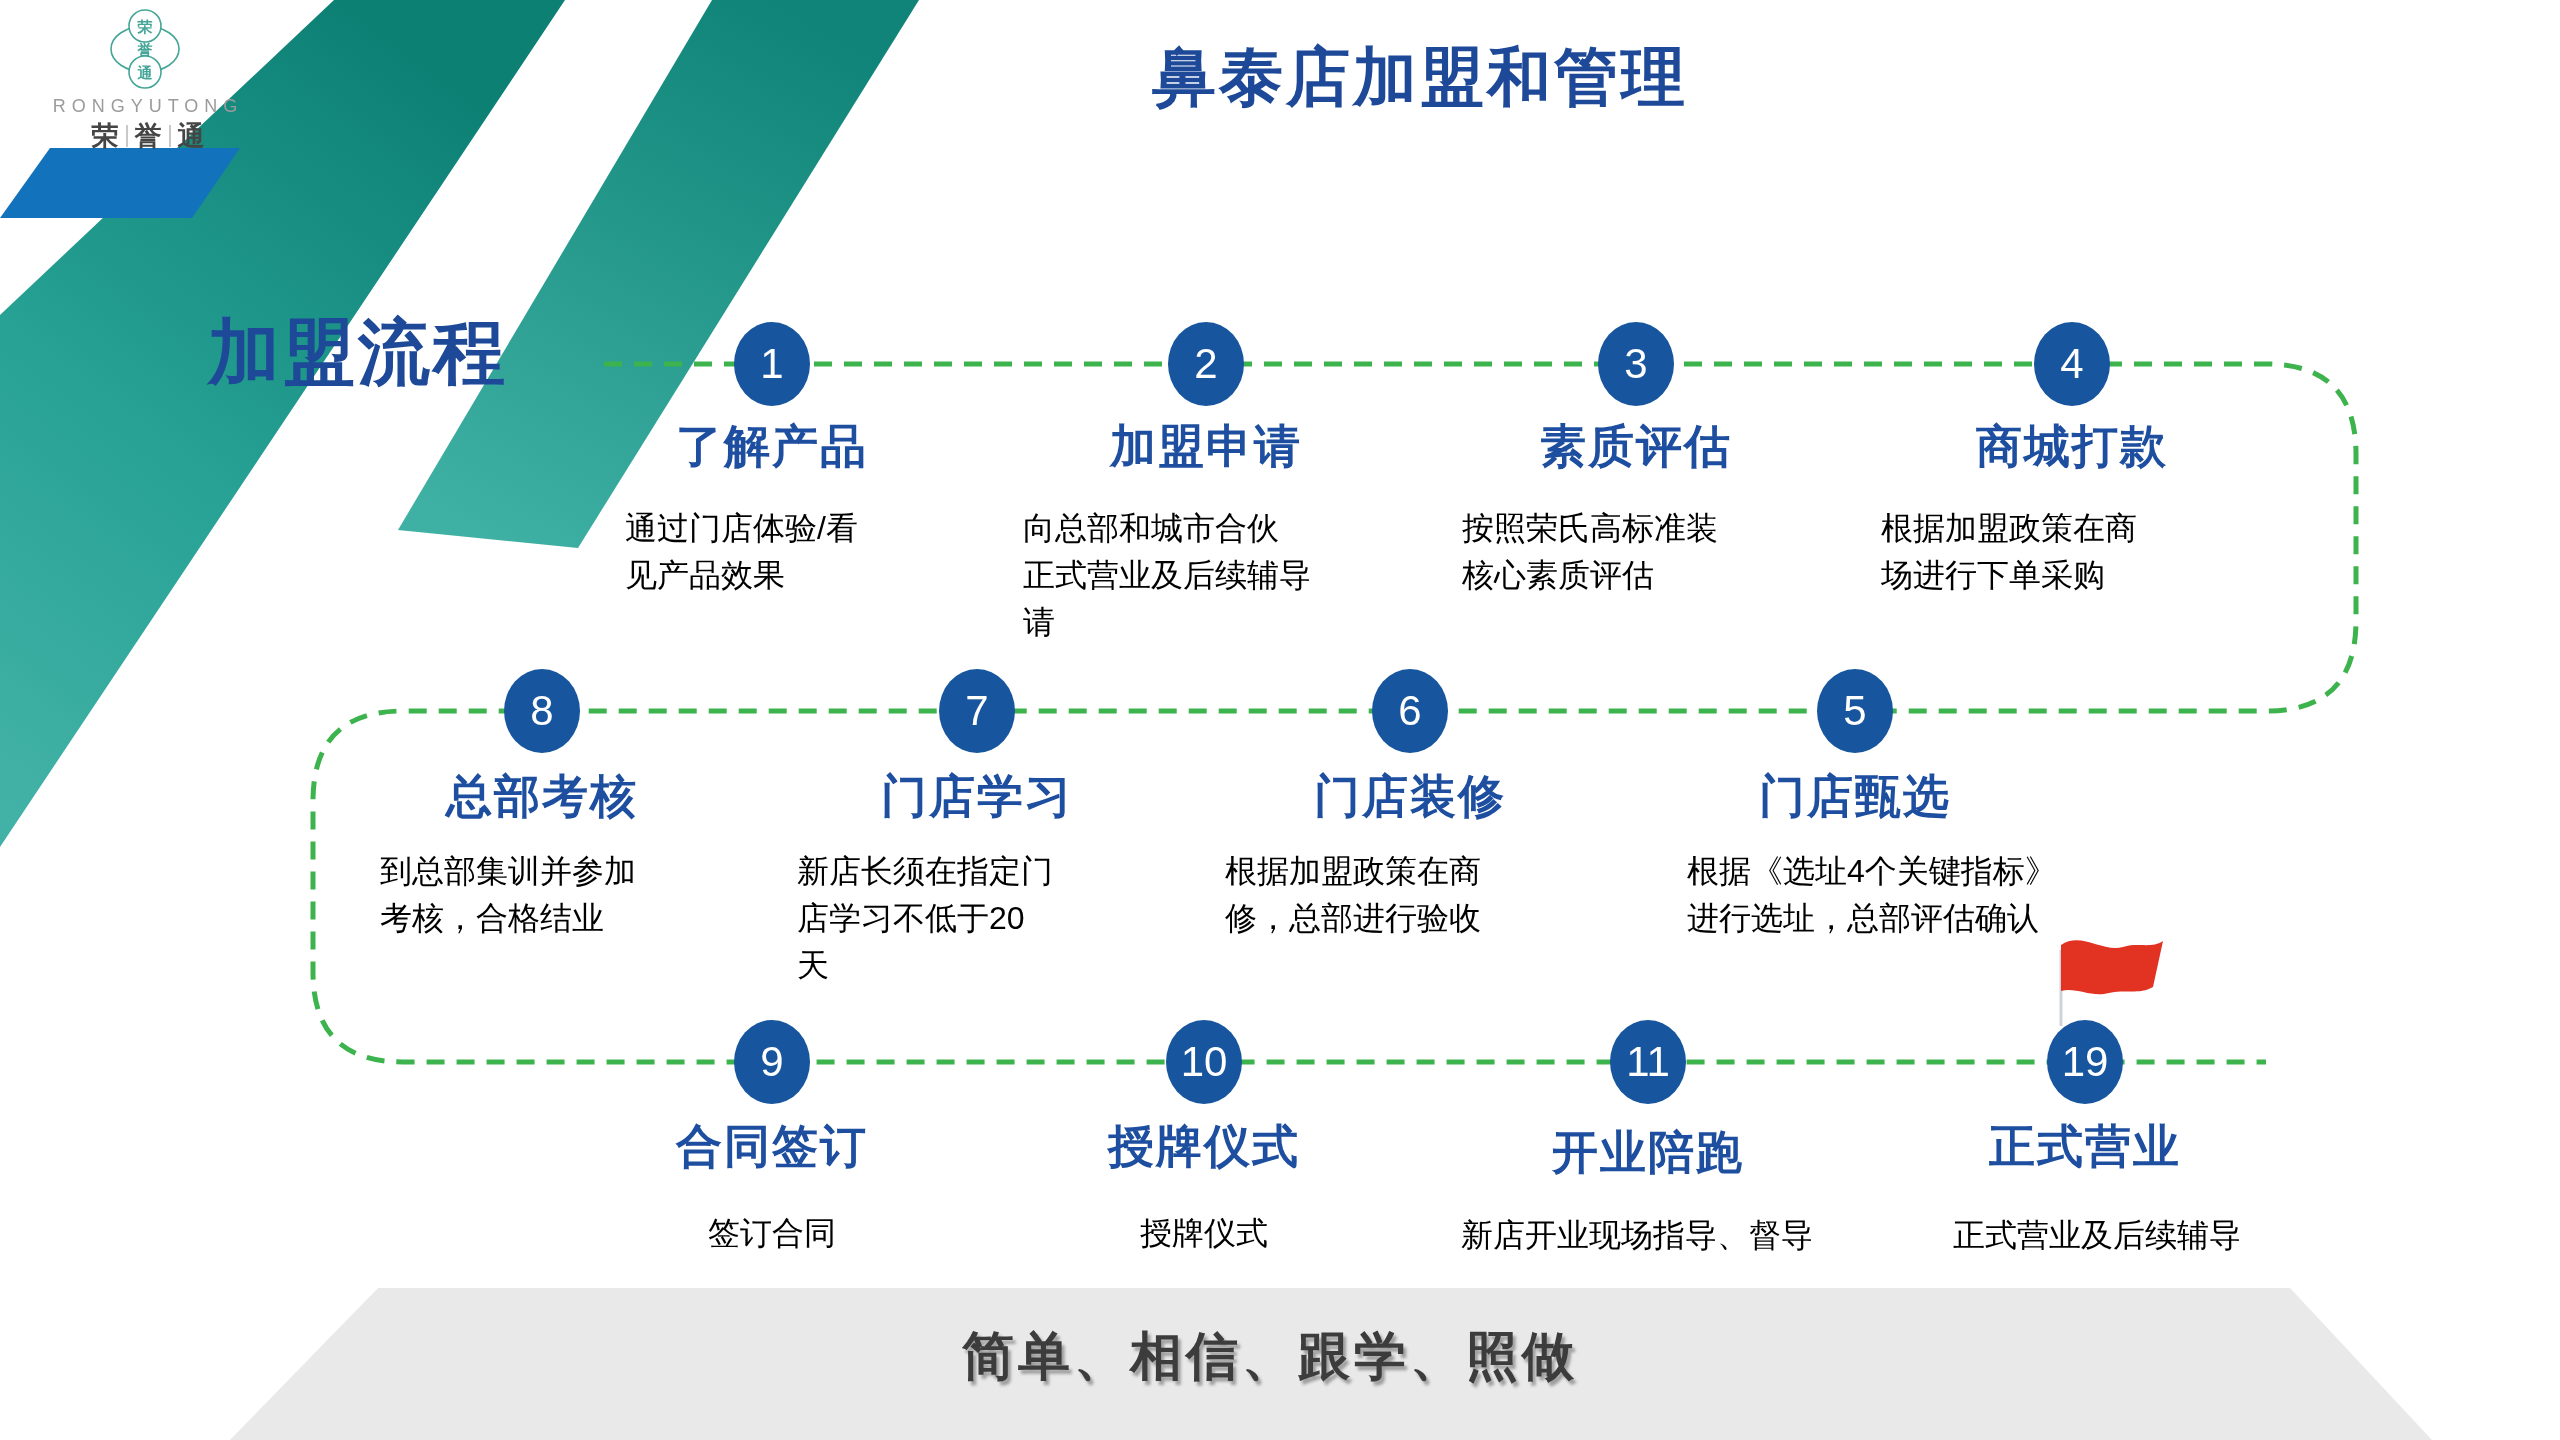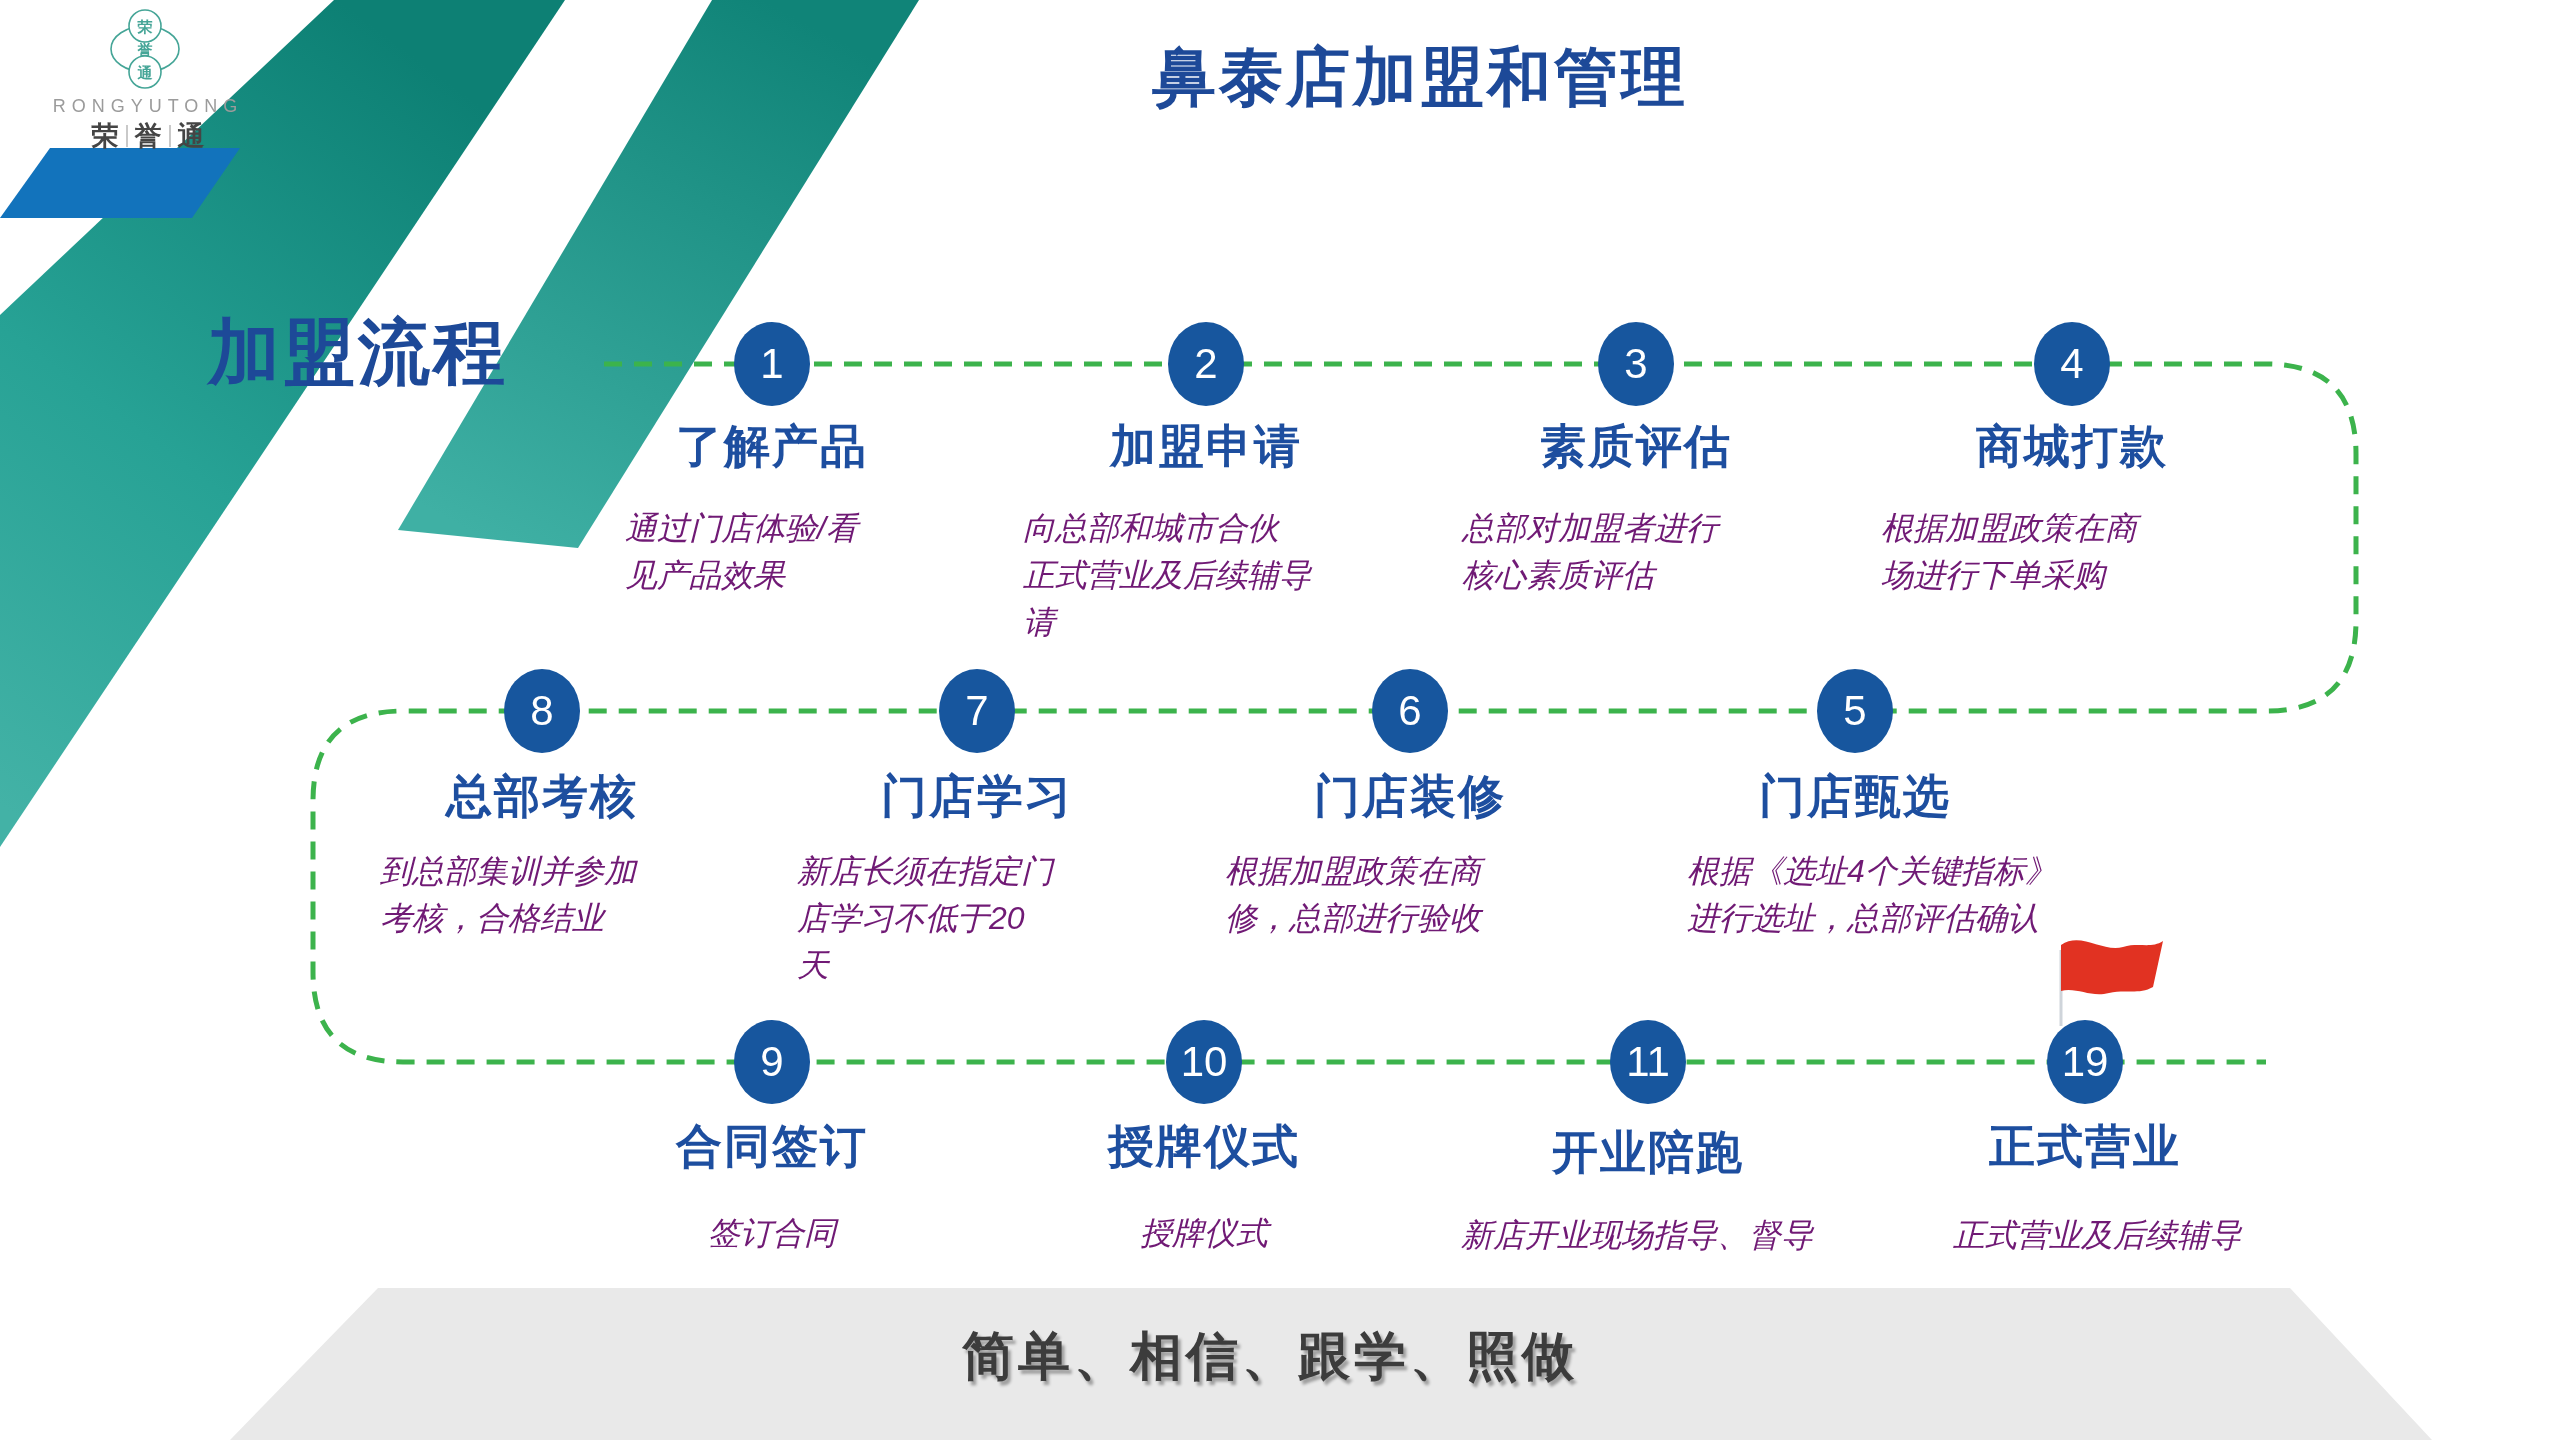--- a/index.html
+++ b/index.html
@@ -23,21 +23,21 @@
              font-family:"Liberation Serif","DejaVu Serif",serif;font-size:27px;font-weight:700;color:#454545;}
   #logo-name .sep{width:0;border-left:2px solid #c9c9c9;height:22px;margin:0 7px;}
 
   
   #section-title{left:208px;top:305px;font-size:72px;font-weight:800;color:#1d4998;letter-spacing:3px;}
 
   
   .circle{width:76px;height:84px;border-radius:50%;background:#17569e;color:#ffffff;
           display:flex;align-items:center;justify-content:center;font-size:42px;font-weight:400;z-index:3;}
   .stitle{width:320px;text-align:center;font-size:46px;font-weight:700;color:#1d4e9f;letter-spacing:2px;z-index:2;}
-  .sdesc{font-size:32px;line-height:47px;color:#701a75;font-weight:500;white-space:pre-line;z-index:2;font-style:italic;}
+  .sdesc{font-size:32px;line-height:47px;color:#000000;font-weight:500;white-space:pre-line;z-index:2;}
   .sdesc.center{text-align:center;}
   #slogan{left:770px;top:1322px;width:1000px;text-align:center;font-size:52px;font-weight:800;
           color:#3c3c3c;text-shadow:3px 4px 3px rgba(0,0,0,0.32);z-index:4;letter-spacing:4px;}
 
   svg{display:block;}
 </style>
 </head>
 <body>
 
 <div id="slide">
@@ -101,21 +101,21 @@
   <div>
     <div class="abs circle" style="left:1168px;top:322px;">2</div>
     <div class="abs stitle" style="left:1046px;top:416px;">加盟申请</div>
     <div class="abs sdesc" style="left:1023px;top:505px;width:350px;">向总部和城市合伙
 正式营业及后续辅导
 请</div>
   </div>
   <div>
     <div class="abs circle" style="left:1598px;top:322px;">3</div>
     <div class="abs stitle" style="left:1476px;top:416px;">素质评估</div>
-    <div class="abs sdesc" style="left:1462px;top:505px;width:350px;">总部对加盟者进行
+    <div class="abs sdesc" style="left:1462px;top:505px;width:350px;">按照荣氏高标准装
 核心素质评估</div>
   </div>
   <div>
     <div class="abs circle" style="left:2034px;top:322px;">4</div>
     <div class="abs stitle" style="left:1912px;top:416px;">商城打款</div>
     <div class="abs sdesc" style="left:1881px;top:505px;width:350px;">根据加盟政策在商
 场进行下单采购</div>
   </div>
 
   <div>

